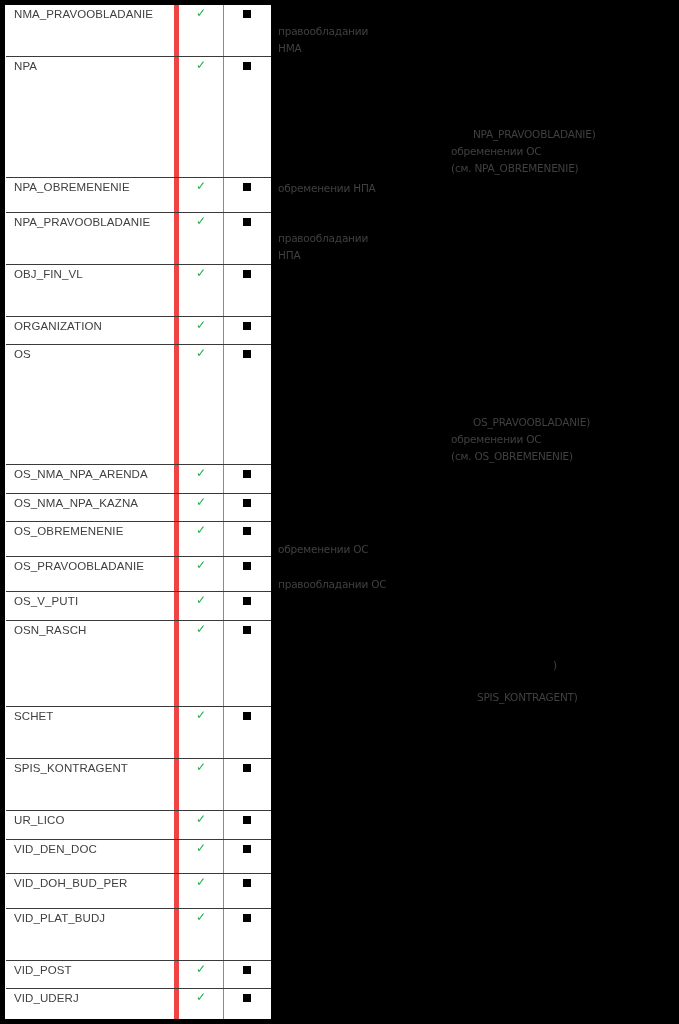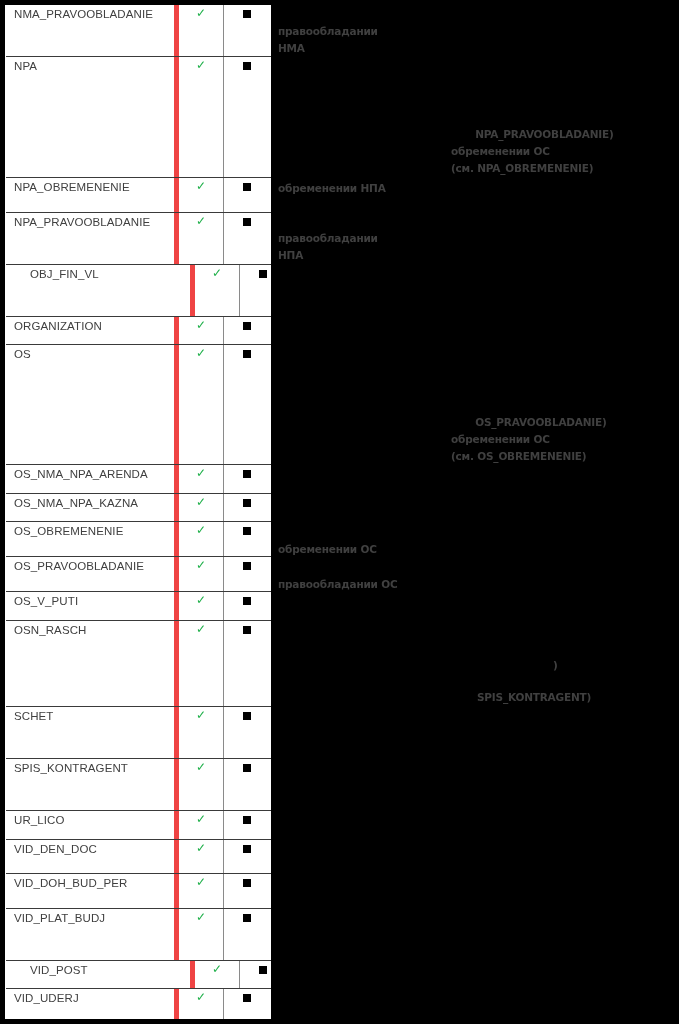--- a/index.html
+++ b/index.html
@@ -56,21 +56,21 @@
       position: absolute;
       left: 19px;
       top: 5px;
       width: 8px;
       height: 8px;
       background: #000000;
     }
     .note {
       position: absolute;
       font-family: "DejaVu Sans", sans-serif;
-      font-weight: bold;
+      font-weight: normal;
       font-size: 10.5px;
       line-height: 17px;
       color: #404040;
       white-space: pre;
       letter-spacing: -0.2px;
     }
   </style>
 </head>
 <body>
 
@@ -96,21 +96,21 @@
         <span class="square"></span>
       </div>
     </div>
     <div class="row" style="height: 52px;">
       <div class="cell cell-name">NPA_PRAVOOBLADANIE</div>
       <div class="cell cell-check">✓</div>
       <div class="cell cell-mark">
         <span class="square"></span>
       </div>
     </div>
-    <div class="row" style="height: 52px; padding-left: 16px;">
+    <div class="row" style="height: 52px;">
       <div class="cell cell-name">OBJ_FIN_VL</div>
       <div class="cell cell-check">✓</div>
       <div class="cell cell-mark">
         <span class="square"></span>
       </div>
     </div>
     <div class="row" style="height: 28px;">
       <div class="cell cell-name">ORGANIZATION</div>
       <div class="cell cell-check">✓</div>
       <div class="cell cell-mark">
@@ -201,21 +201,21 @@
         <span class="square"></span>
       </div>
     </div>
     <div class="row" style="height: 52px;">
       <div class="cell cell-name">VID_PLAT_BUDJ</div>
       <div class="cell cell-check">✓</div>
       <div class="cell cell-mark">
         <span class="square"></span>
       </div>
     </div>
-    <div class="row" style="height: 28px; padding-left: 16px;">
+    <div class="row" style="height: 28px;">
       <div class="cell cell-name">VID_POST</div>
       <div class="cell cell-check">✓</div>
       <div class="cell cell-mark">
         <span class="square"></span>
       </div>
     </div>
     <div class="row" style="height: 30px;">
       <div class="cell cell-name">VID_UDERJ</div>
       <div class="cell cell-check">✓</div>
       <div class="cell cell-mark">

